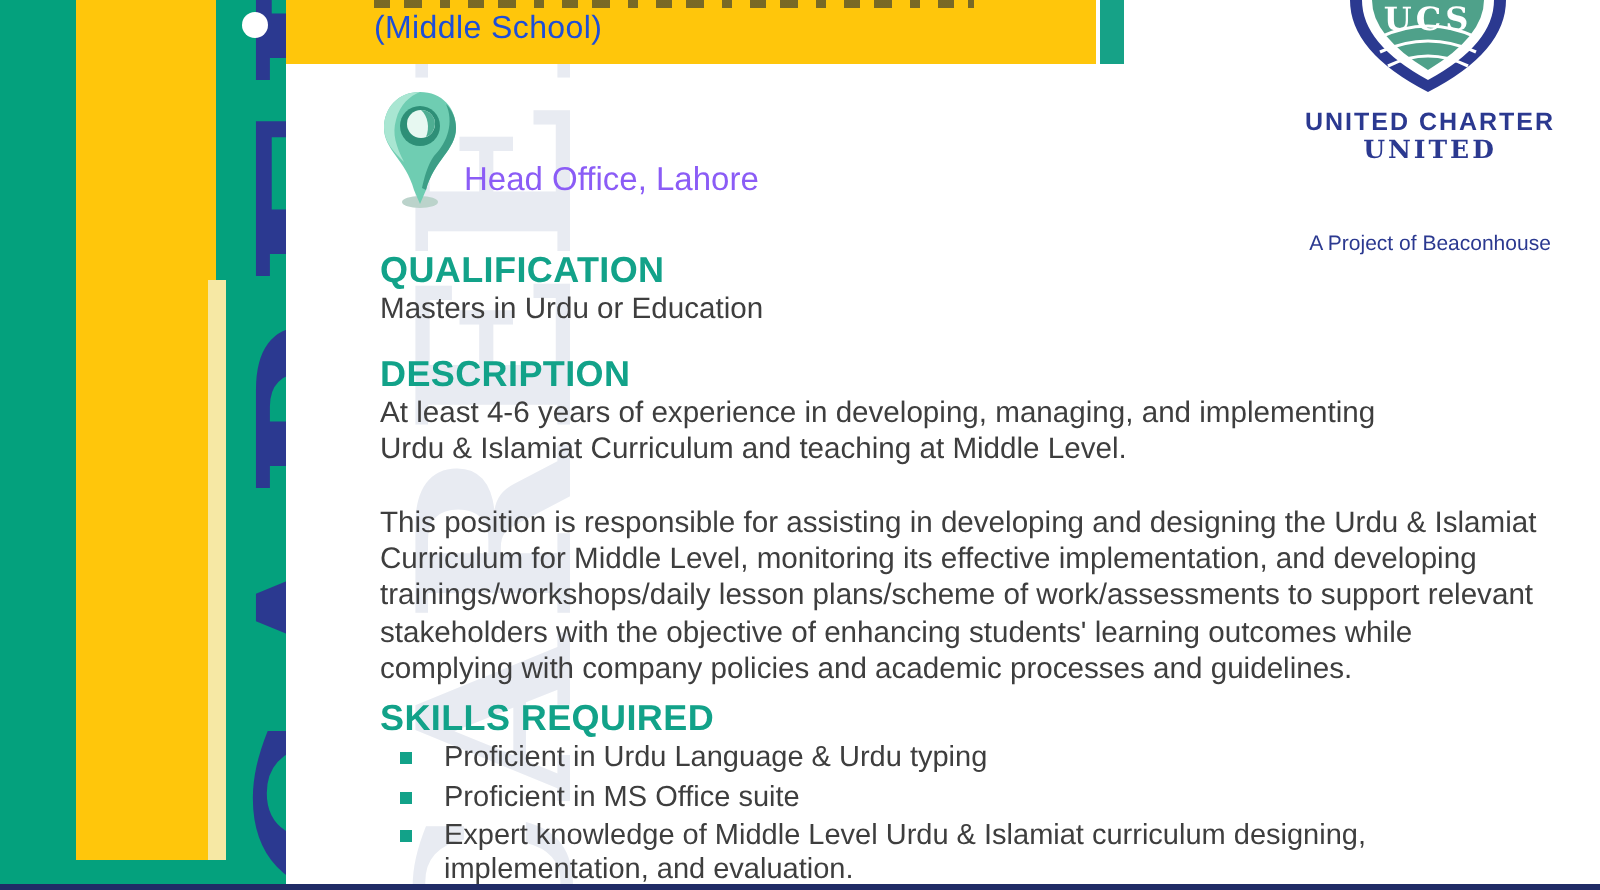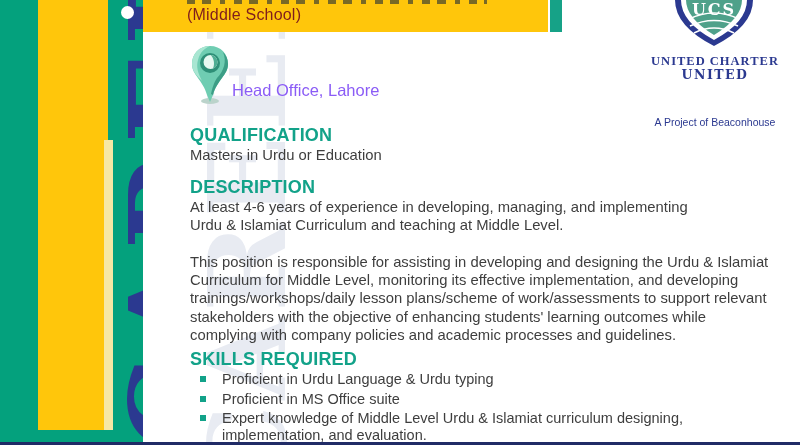--- a/index.html
+++ b/index.html
@@ -27,36 +27,36 @@
   .white-dot{
     position:absolute;left:121px;top:6px;width:13px;height:13px;border-radius:50%;
     background:#ffffff;z-index:3;
   }
   
   .header-bar{
     position:absolute;left:143px;top:0;width:405px;height:32px;
     background:#FFC60B;z-index:2;
   }
   .header-subtitle{
-    position:absolute;left:44px;top:6px;font-size:16px;color:#7f1d1d;letter-spacing:.2px;
+    position:absolute;left:44px;top:6px;font-size:16px;color:#1d4ed8;letter-spacing:.2px;
   }
   .title-remnant{
     position:absolute;left:44px;top:0;width:300px;height:4px;opacity:.75;
     background:repeating-linear-gradient(90deg,
       #4c4a2e 0 8px, transparent 8px 15px,
       #4c4a2e 15px 24px, transparent 24px 33px,
       #4c4a2e 33px 38px, transparent 38px 47px);
   }
   .header-endcap{
     position:absolute;left:550px;top:0;width:12px;height:32px;background:#16A287;z-index:2;
   }
   
   .logo{position:absolute;left:640px;top:0;width:150px;z-index:2;text-align:center;}
   .shield{position:absolute;left:31px;top:-52px;width:86px;height:100px;}
-  .logo-line1{position:absolute;left:0;top:54px;width:150px;font-family:Liberation Serif, serif;
+  .logo-line1{position:absolute;left:0;top:54px;width:150px;font-family:Liberation Sans, sans-serif;
     font-weight:600;font-size:12.5px;letter-spacing:1px;color:#2B3990;}
   .logo-line2{position:absolute;left:0;top:67px;width:150px;font-family:"DejaVu Serif",serif;
     font-weight:600;font-size:12.5px;letter-spacing:1.5px;color:#2B3990;}
   .logo-tagline{position:absolute;left:0;top:80px;width:150px;font-size:10.5px;color:#2B3990;margin-top:36px;}
   
   .pin{position:absolute;left:189px;top:45px;width:42px;height:60px;z-index:2;}
   .location-label{position:absolute;left:232px;top:81px;font-size:16.5px;color:#8b5cf6;z-index:2;}
   
   .section-heading{
     position:absolute;left:190px;font-size:18px;font-weight:bold;color:#12A289;

